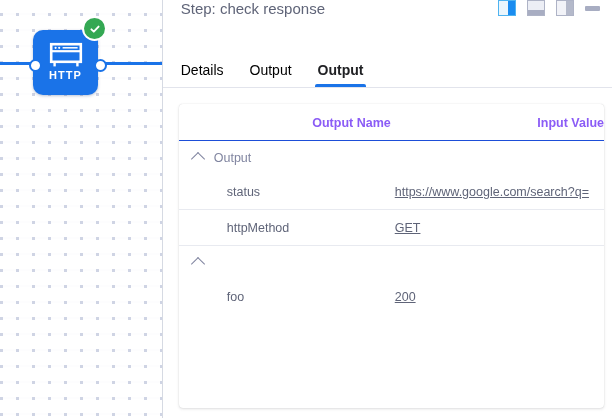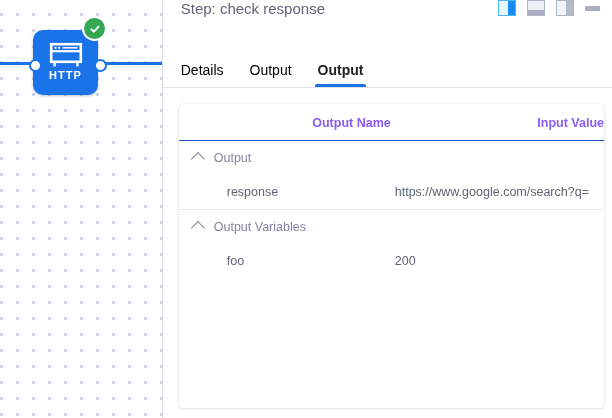--- a/index.html
+++ b/index.html
@@ -284,20 +284,21 @@
   tr.data-row.first-of-group td {
     border-top: none;
   }
   td.cell-name {
     padding-left: 48px;
     color: #5f6478;
   }
   td.cell-value {
     padding-left: 4px;
     color: #5f6478;
+    text-decoration: underline;
   }
   tr.group-row td {
     padding-left: 14px;
     color: #8085a0;
     border-top: none;
     height: 31px;
   }
   .group-inner {
     display: flex;
     align-items: center;
@@ -383,29 +384,32 @@
 
             <tr class="group-row">
               <td colspan="2">
                 <span class="group-inner">
                   <span class="chevron-up"></span>
                   <span class="group-label">Output</span>
                 </span>
               </td>
             </tr>
             <tr class="data-row first-of-group">
-              <td class="cell-name">response</td>
+              <td class="cell-name">status</td>
               <td class="cell-value">https://www.google.com/search?q=</td>
+            </tr>
+            <tr class="data-row">
+              <td class="cell-name">httpMethod</td>
+              <td class="cell-value">GET</td>
             </tr>
 
             <tr class="group-row">
               <td colspan="2" style="border-top:1px solid #e8eaf0;">
                 <span class="group-inner">
                   <span class="chevron-up"></span>
-                  <span class="group-label">Output Variables</span>
                 </span>
               </td>
             </tr>
             <tr class="data-row first-of-group">
               <td class="cell-name">foo</td>
               <td class="cell-value">200</td>
             </tr>
           </tbody>
         </table>
       </div>

